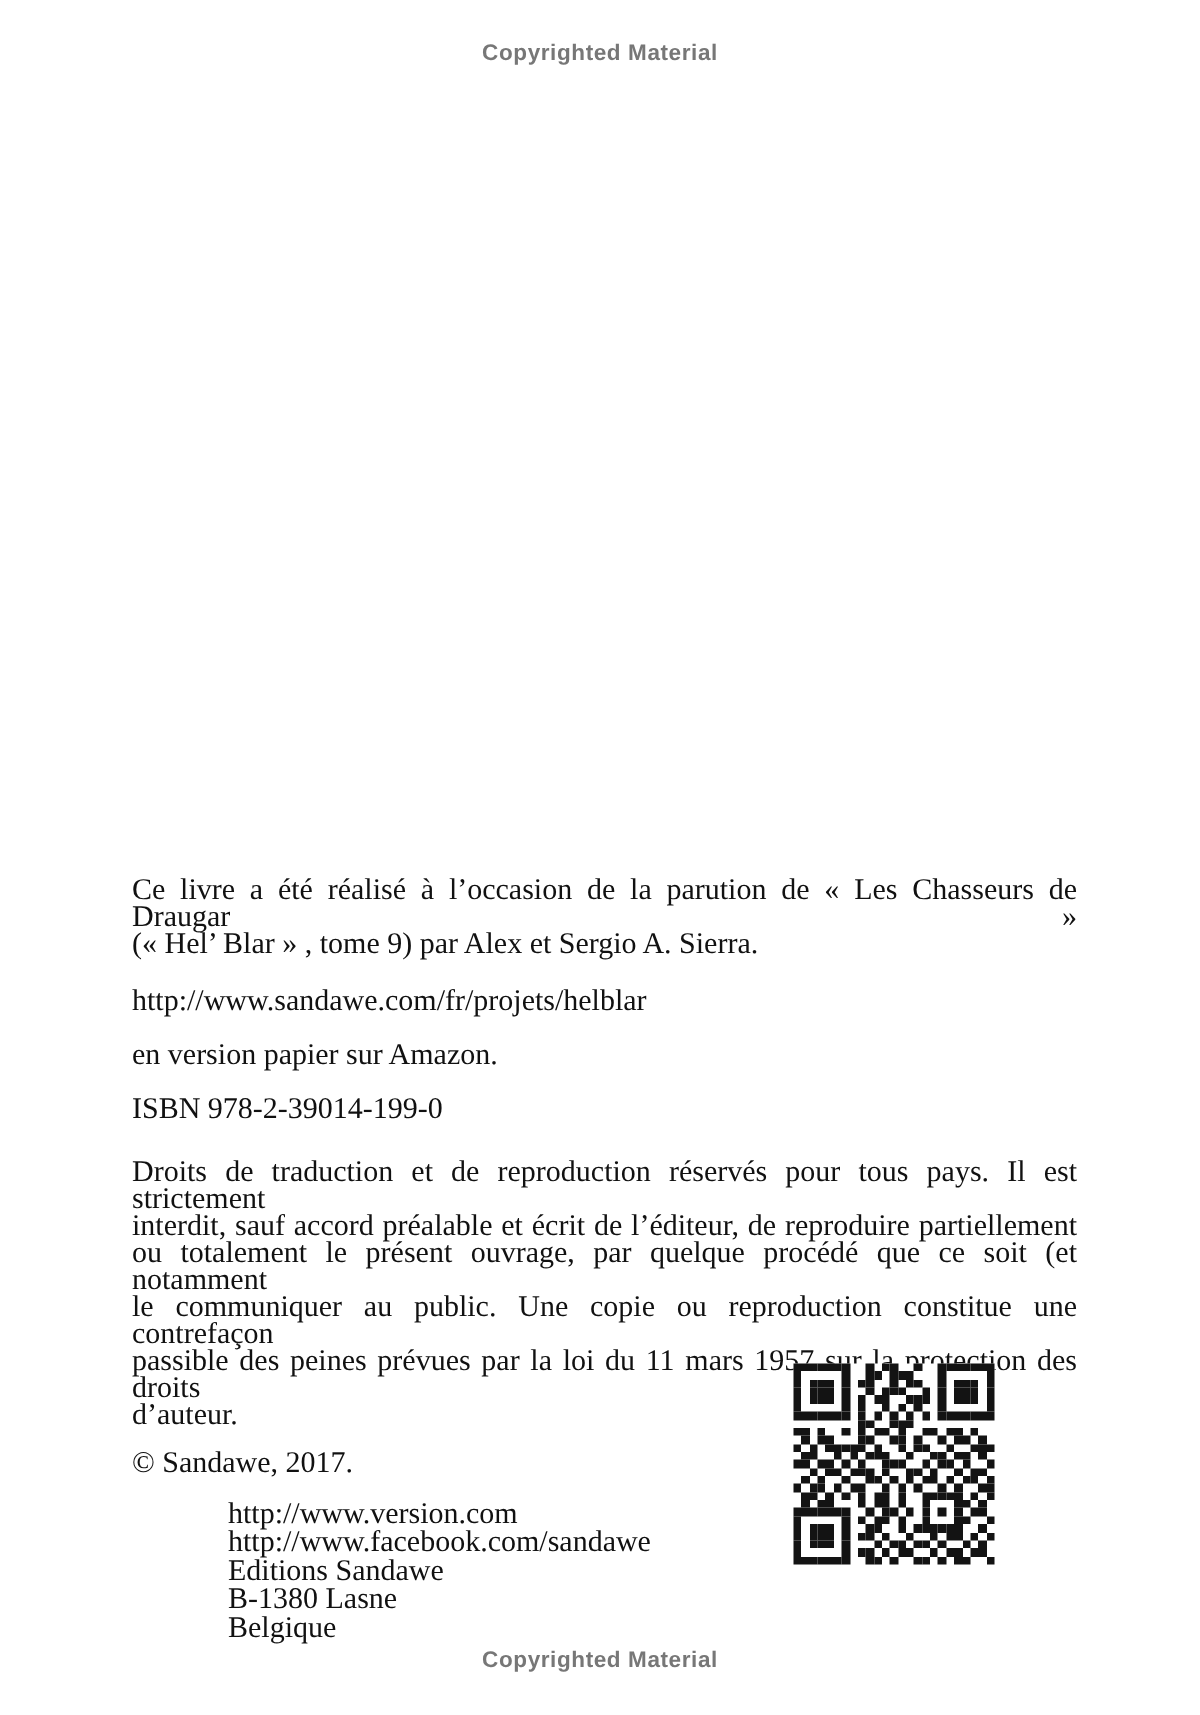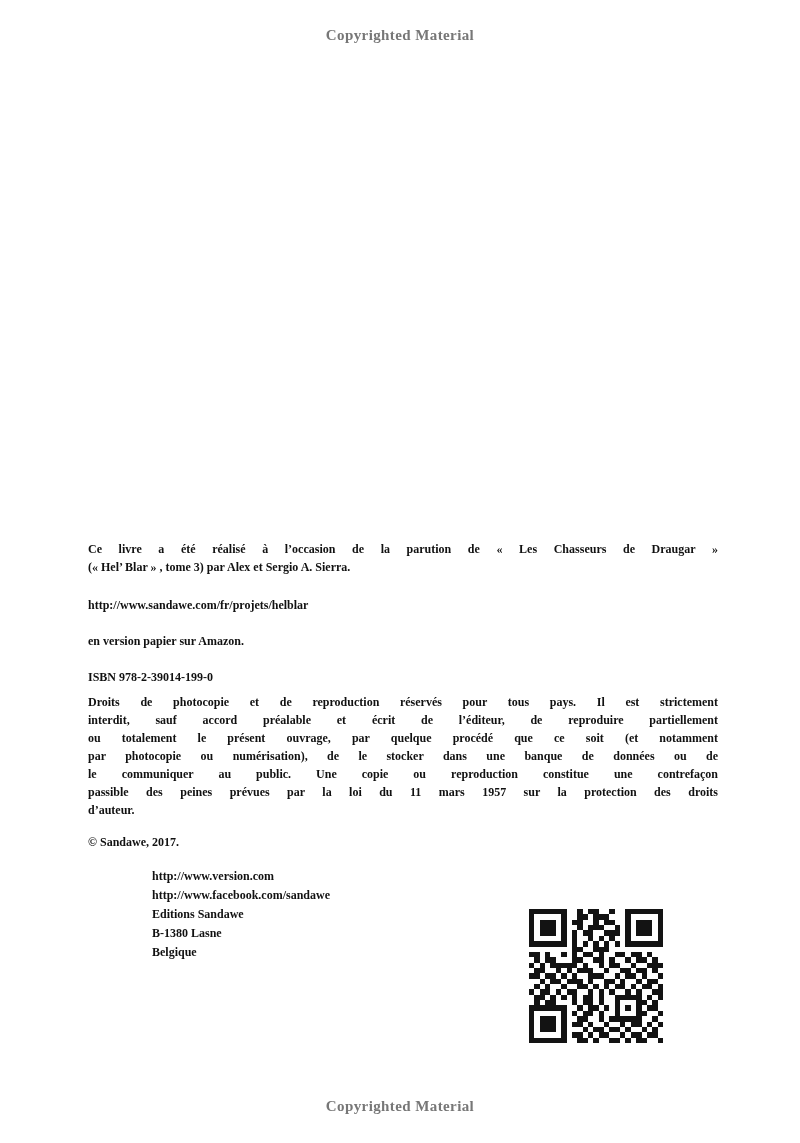--- a/index.html
+++ b/index.html
@@ -10,40 +10,39 @@
     background: #ffffff;
     color: #111111;
     font-family: "Liberation Serif", serif;
     overflow: hidden;
   }
   .watermark {
     position: absolute;
     left: 0;
     width: 100%;
     text-align: center;
-    font-family: Liberation Serif, serif;
+    font-family: Liberation Sans, sans-serif;
     font-weight: bold;
     font-size: 15px;
     letter-spacing: 0.4px;
     color: #777777;
   }
   .watermark.top { top: 27px; }
   .watermark.bottom { top: 1098px; }
 
   .content {
     position: absolute;
     left: 88px;
-    top: 540px;
+    top: 584px;
     width: 630px;
-    font-size: 12px;
+    font-size: 20px;
     line-height: 18px;
-    font-weight: bold;
   }
   .content .block { margin: 0 0 18px 0; }
-  .content .block.gap-lg { margin-bottom: 7px; }
+  .content .block.gap-lg { margin-bottom: 24px; }
   .content .block.gap-md { margin-bottom: 16px; }
   .content .block.gap-sm { margin-bottom: 14px; }
   .line {
     text-align: justify;
     text-align-last: justify;
   }
   .line:last-child { text-align-last: left; }
   .single-line { text-align: left; }
 
   .contact {
@@ -70,36 +69,35 @@
 <body>
 
 <div class="page">
 
   <div class="watermark top">Copyrighted Material</div>
 
   <div class="content">
 
     <div class="block gap-lg" style="margin-bottom:20px;">
         <div class="line">Ce livre a été réalisé à l’occasion de la parution de « Les Chasseurs de Draugar »</div>
-        <div class="line">(« Hel’ Blar » , tome 3) par Alex et Sergio A. Sierra.</div>
+        <div class="line">(« Hel’ Blar » , tome 9) par Alex et Sergio A. Sierra.</div>
       </div>
 
     <div class="block single-line">http://www.sandawe.com/fr/projets/helblar</div>
 
     <div class="block">
         <div class="line">en version papier sur Amazon.</div>
       </div>
 
     <div class="block gap-lg single-line">ISBN 978-2-39014-199-0</div>
 
     <div class="block gap-sm">
-        <div class="line">Droits de photocopie et de reproduction réservés pour tous pays. Il est strictement</div>
+        <div class="line">Droits de traduction et de reproduction réservés pour tous pays. Il est strictement</div>
         <div class="line">interdit, sauf accord préalable et écrit de l’éditeur, de reproduire partiellement</div>
         <div class="line">ou totalement le présent ouvrage, par quelque procédé que ce soit (et notamment</div>
-        <div class="line">par photocopie ou numérisation), de le stocker dans une banque de données ou de</div>
         <div class="line">le communiquer au public. Une copie ou reproduction constitue une contrefaçon</div>
         <div class="line">passible des peines prévues par la loi du 11 mars 1957 sur la protection des droits</div>
         <div class="line">d’auteur.</div>
       </div>
 
     <div class="block gap-md single-line">© Sandawe, 2017.</div>
 
     <div class="contact">
       <div>http://www.version.com</div>
       <div>http://www.facebook.com/sandawe</div>

